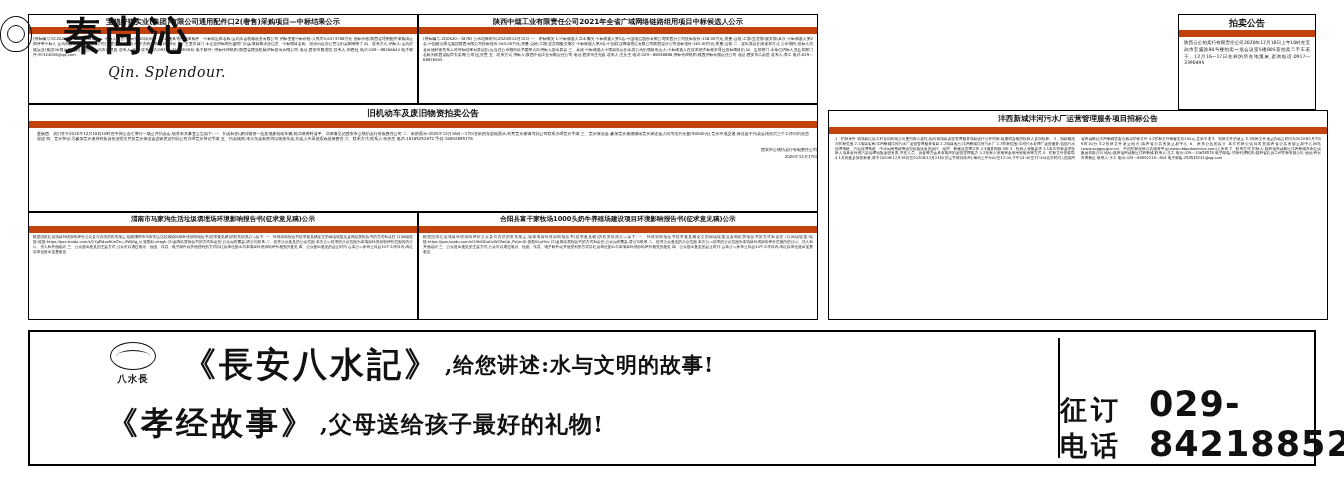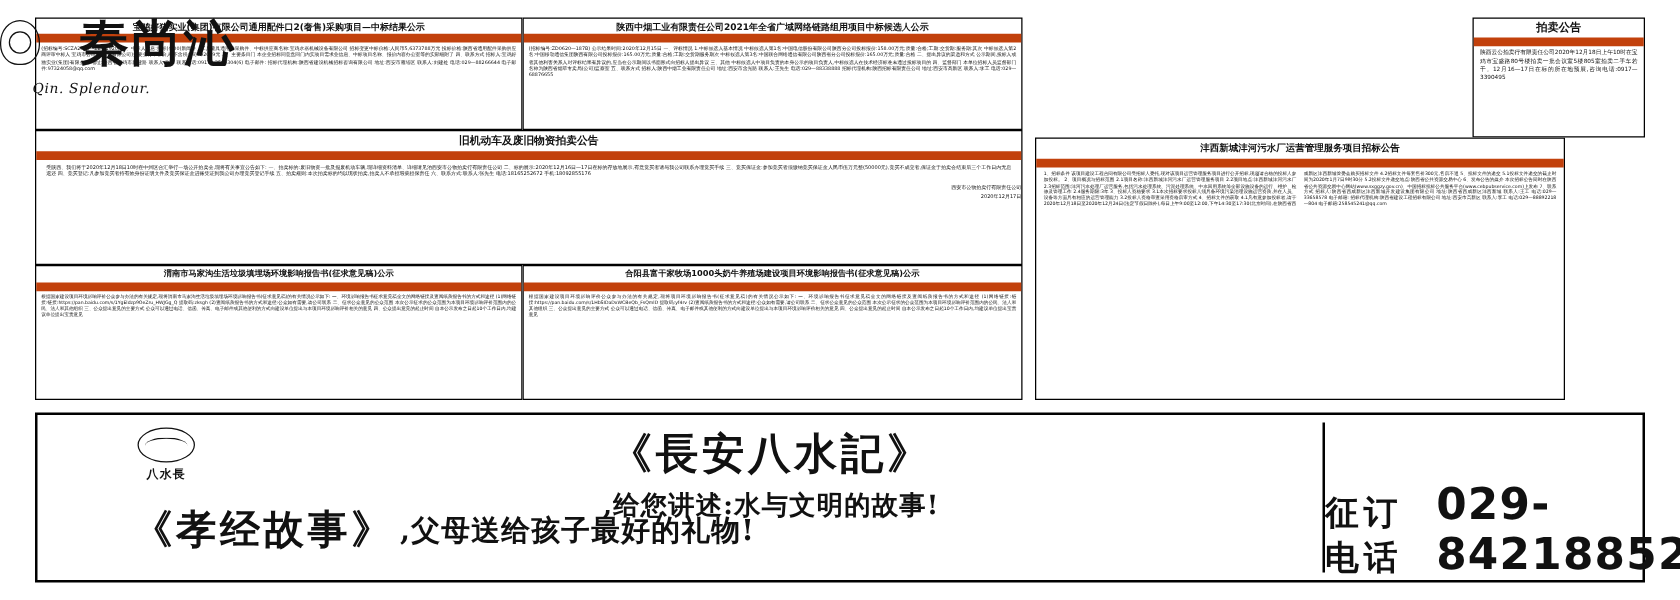--- a/index.html
+++ b/index.html
@@ -50,23 +50,23 @@
   
   #brand{left:828px;top:14px;width:246px;height:96px;border:none;}
   .brand-inner{position:relative;width:100%;height:100%;}
   .brand-script{
     position:absolute;left:26px;top:4px;width:200px;height:62px;
     font-family:"DejaVu Serif","Liberation Serif",serif;
     font-size:40px;font-weight:bold;color:#111;letter-spacing:2px;
     text-align:center;line-height:62px;
   }
   .brand-sub{
-    position:absolute;left:26px;top:64px;width:200px;text-align:left;
-    font-family:"DejaVu Serif","Liberation Serif",serif;
-    font-style:italic;font-size:11px;letter-spacing:.5px;color:#111;
+    position:absolute;left:26px;top:64px;width:200px;text-align:right;
+    font-family:"DejaVu Serif","Liberation Serif",serif;
+    font-style:italic;font-size:14px;letter-spacing:.5px;color:#111;
   }
   .brand-mark{
     position:absolute;left:0px;top:16px;width:30px;height:34px;
     border:1.4px solid #111;border-radius:50% 50% 45% 45%;
   }
   .brand-mark:before{
     content:"";position:absolute;left:6px;top:8px;width:16px;height:16px;
     border:1.2px solid #111;border-radius:50%;
   }
 
@@ -90,21 +90,21 @@
     content:"";position:absolute;left:1.6px;top:1.3px;width:2.6px;height:3px;
     background:#fff;border-radius:1px;transform:rotate(-35deg);
   }
 
   
   #auction{left:1178px;top:14px;width:138px;height:96px;}
   #auction .hdr{font-size:9px;padding:3px 0 2px;}
   #auction .body-txt{columns:1;font-size:4.6px;line-height:1.45;padding:3px 5px;}
 
   
-  #art6{left:828px;top:110px;width:424px;height:210px;}
+  #art6{left:828px;top:110px;width:500px;height:210px;}
   #art6 .hdr{font-size:7.6px;padding:4px 2px 3px;}
   #art6 .body-txt{columns:2;column-rule:none;font-size:3.7px;padding:3px 6px;}
 
   
   #ad{left:28px;top:330px;width:1288px;height:136px;border:2px solid #000;}
   .ad-inner{position:relative;width:100%;height:100%;display:flex;margin-left:46px;}
   .ad-left{flex:1 1 auto;position:relative;padding:6px 10px;}
   .ad-div{width:2px;background:#000;margin:6px 0;}
   .ad-right{width:300px;display:flex;flex-direction:row;align-items:flex-end;justify-content:center;}
   .ad-right .t1{font-size:27px;font-weight:bold;letter-spacing:4px;font-family:"DejaVu Serif","Liberation Serif",serif;}
@@ -118,21 +118,20 @@
   .logo-circle:before{
     content:"";position:absolute;left:5px;top:7px;width:34px;height:12px;
     border-top:1.4px solid #111;border-radius:50%;
   }
   .logo-txt{font-size:9.5px;font-weight:bold;letter-spacing:1px;margin-top:3px;}
 
   .ad-line1{
     position:absolute;left:106px;top:8px;right:6px;height:50px;
     display:flex;align-items:center;gap:4px;
     font-family:"DejaVu Serif","Liberation Serif",serif;
-    flex-direction:column;
   }
   .ad-title1{font-size:34px;font-weight:bold;letter-spacing:3px;}
   .ad-tail1{font-size:21px;font-weight:bold;letter-spacing:1px;}
 
   .ad-line2{
     position:absolute;left:30px;top:66px;right:6px;height:52px;
     display:flex;align-items:center;gap:4px;
     font-family:"DejaVu Serif","Liberation Serif",serif;
   }
   .ad-title2{font-size:32px;font-weight:bold;letter-spacing:3px;}

